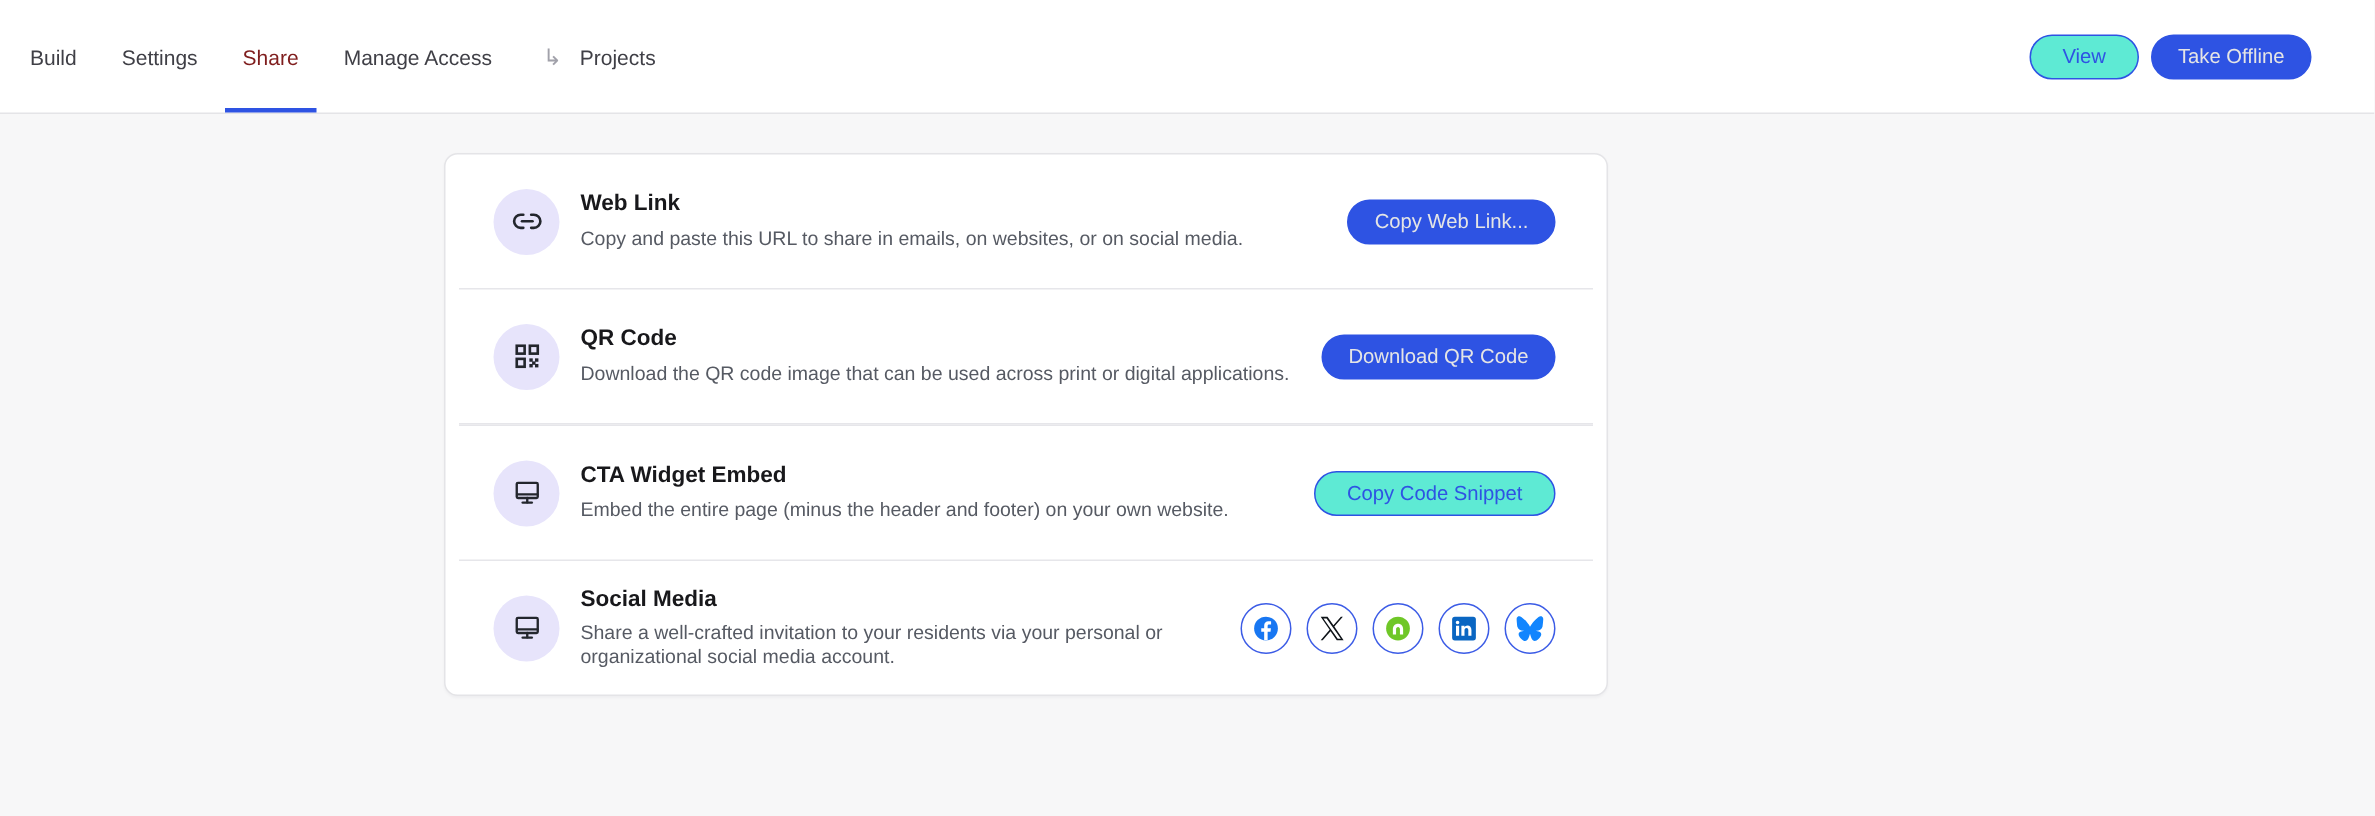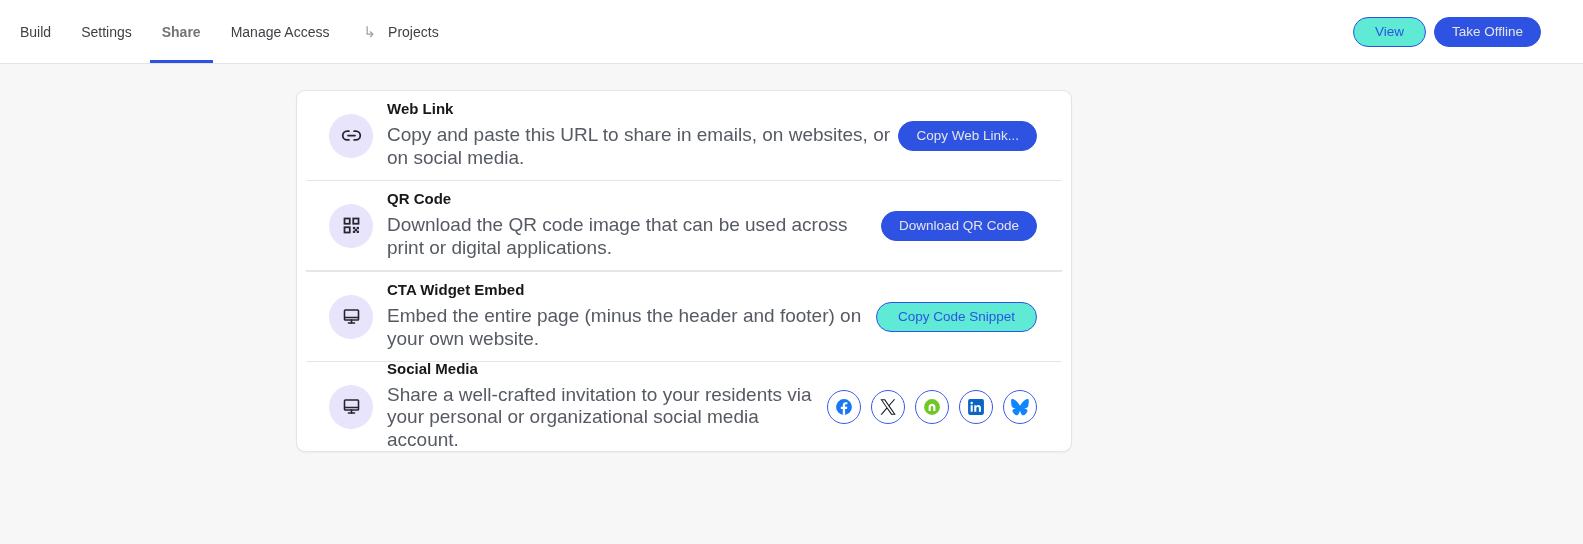--- a/index.html
+++ b/index.html
@@ -14,30 +14,30 @@
   }
   *{box-sizing:border-box;margin:0;padding:0;}
   html,body{width:1583px;height:544px;overflow:hidden;}
   body{
     font-family:"Liberation Sans","DejaVu Sans",sans-serif;
     background:var(--page-bg);
     color:var(--title);
   }
   
   .topbar{
-    height:64px;background:#fff;border-bottom:1px solid var(--border);
+    height:76px;background:#fff;border-bottom:1px solid var(--border);
     display:flex;align-items:stretch;padding-left:8px;padding-right:42px;
   }
   .tabs{display:flex;align-items:stretch;gap:6px;}
   .tab{
     display:flex;align-items:center;padding:0 12px;font-size:14px;color:var(--nav);
     cursor:pointer;white-space:nowrap;background:none;border:none;
     font-family:inherit;
   }
-  .tab.active{color:#737373;box-shadow:inset 0 -3px 0 var(--accent);font-weight:700;}
+  .tab.active{color:#7f1d1d;box-shadow:inset 0 -3px 0 var(--accent);font-weight:400;}
   .subnav{display:flex;align-items:center;margin-left:22px;gap:12px;}
   .subnav .arrow{color:#A1A1AA;font-size:15px;}
   .subnav .label{font-size:14px;color:var(--nav);cursor:pointer;}
   .topbar-actions{margin-left:auto;display:flex;align-items:center;gap:8px;}
   .pill{
     height:30px;border-radius:16px;font-size:13.5px;font-family:inherit;cursor:pointer;
     display:inline-flex;align-items:center;justify-content:center;white-space:nowrap;
   }
   .pill-outline{background:#5eead4;color:var(--accent);border:1px solid var(--accent);padding:0 21px;}
   .pill-filled{background:var(--accent);color:#e5e5e5;border:1px solid var(--accent);padding:0 17px;}
@@ -52,21 +52,21 @@
     height:89px;display:flex;align-items:center;padding:0 34px 0 32px;
   }
   .divider{height:1px;background:#E6E6EA;margin:0 9px;}
   .icon-circle{
     width:44px;height:44px;border-radius:50%;background:var(--circle-bg);
     display:flex;align-items:center;justify-content:center;flex:none;color:var(--icon-ink);
   }
   .icon-circle svg{width:21px;height:21px;}
   .row-text{margin-left:14px;display:flex;flex-direction:column;gap:6px;}
   .row-title{font-size:15px;font-weight:700;color:var(--title);line-height:1.1;}
-  .row-desc{font-size:19px;color:var(--desc);line-height:1.2;}
+  .row-desc{font-size:13px;color:var(--desc);line-height:1.2;}
   .row-action{margin-left:auto;display:flex;align-items:flex-start;}
   .social-group{display:flex;gap:10px;}
   .social-btn{
     width:34px;height:34px;border-radius:50%;background:#fff;border:1px solid #3C5CE6;
     display:flex;align-items:center;justify-content:center;cursor:pointer;padding:0;
   }
   .social-btn svg{width:20px;height:20px;display:block;}
 </style>
 </head>
 <body>

